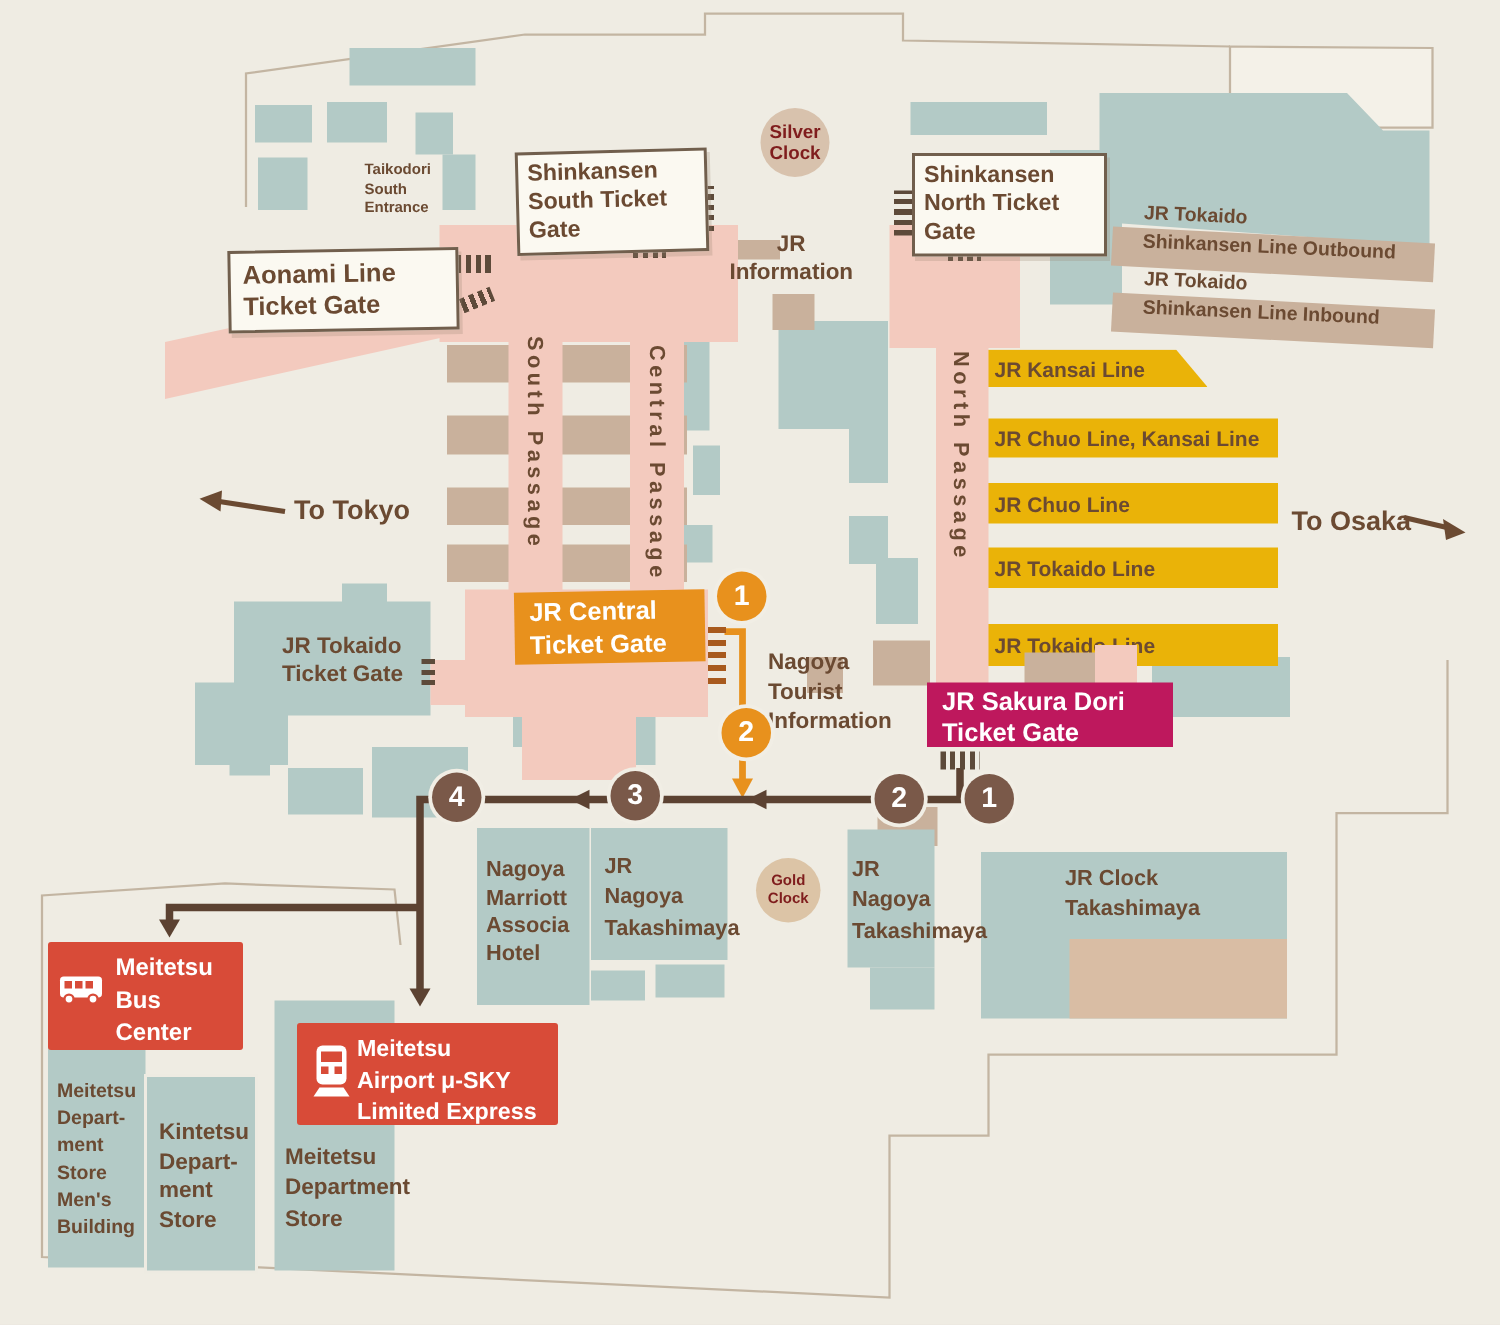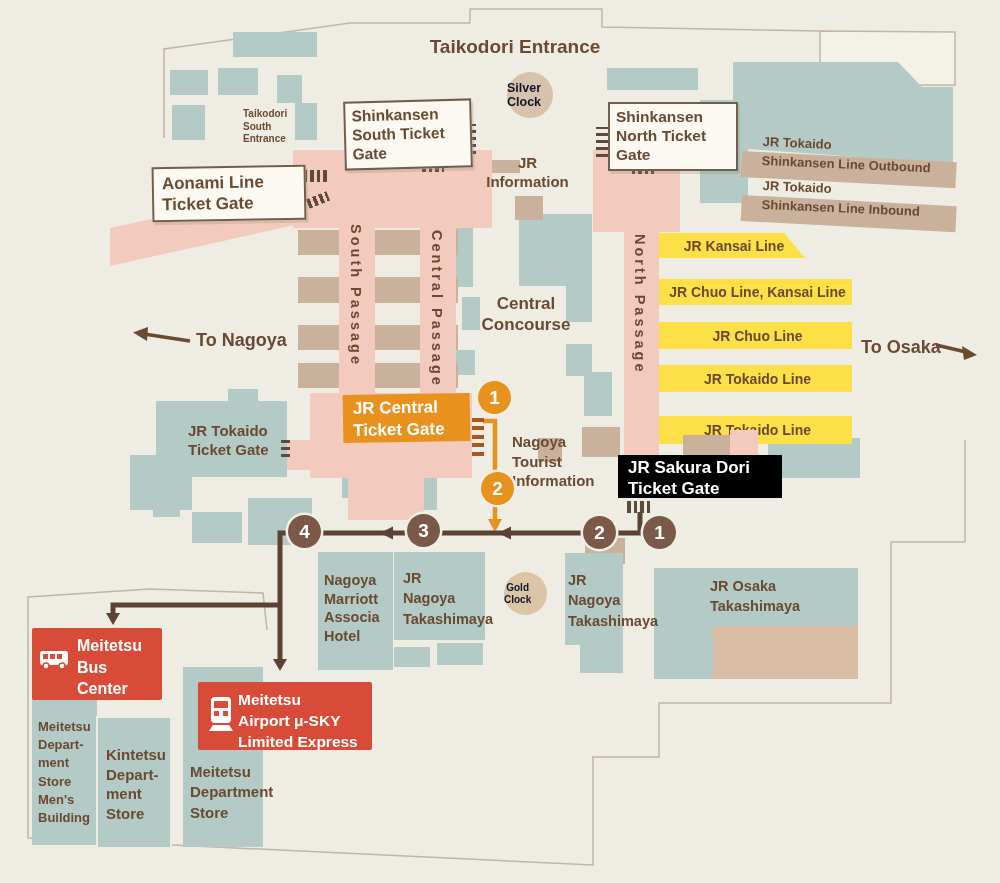--- a/index.html
+++ b/index.html
@@ -9,29 +9,29 @@
   .teal{position:absolute;background:#b3cac6;}
   .pink{position:absolute;background:#f3cabe;}
   .tan{position:absolute;background:#c9b19c;}
   .lbl{position:absolute;font-weight:bold;color:#6b4a32;white-space:pre-line;line-height:1.25;}
   .center{text-align:center;}
   .vlbl{position:absolute;writing-mode:vertical-rl;font-weight:bold;font-size:14.5px;
         color:#6b4a32;letter-spacing:3px;white-space:nowrap;}
   .wbox{position:absolute;background:#fbf9f1;border:2px solid #715f4d;color:#6b4a32;
         font-weight:bold;white-space:pre-line;line-height:1.22;
         box-shadow:2px 3px 0 rgba(150,130,110,.25);}
-  .band{position:absolute;background:#fde047;display:flex;align-items:center;justify-content:center;}
+  .band{position:absolute;background:#eab308;display:flex;align-items:center;}
   .band span{font-weight:bold;font-size:14px;color:#6b4a32;padding-left:8px;white-space:nowrap;}
   .badge{position:absolute;width:33px;height:33px;border-radius:50%;color:#fff;
          font-weight:bold;font-size:19px;line-height:33px;text-align:center;
          box-shadow:0 0 0 2.5px #f1eee5;}
   .badge.o{background:#e8911d;}
   .badge.b{background:#7a5949;}
-  .clock{position:absolute;border-radius:50%;display:flex;align-items:center;justify-content:flex-start;
-         font-weight:bold;color:#0f172a;text-align:center;white-space:pre-line;line-height:1.15;}
+  .clock{position:absolute;border-radius:50%;display:flex;align-items:center;justify-content:center;
+         font-weight:bold;color:#7f1d1d;text-align:center;white-space:pre-line;line-height:1.15;}
   .gate-h{position:absolute;background:repeating-linear-gradient(90deg,#5d4a3a 0 3.5px,transparent 3.5px 6.5px);}
   .gate-v{position:absolute;background:repeating-linear-gradient(0deg,#5d4a3a 0 3.5px,transparent 3.5px 7px);}
   .gate-vo{position:absolute;background:repeating-linear-gradient(0deg,#a85a1e 0 4px,transparent 4px 8.5px);}
   .redbox{position:absolute;background:#d84b38;color:#fff;border-radius:2px;}
   .redbox .txt{position:absolute;font-weight:bold;white-space:pre-line;line-height:1.35;}
   svg{position:absolute;left:0;top:0;}
 </style>
 </head>
 <body>
 
@@ -161,21 +161,21 @@
   <div class="wbox" style="left:344px;top:100px;width:112px;font-size:15.5px;padding:4px 6px;transform:rotate(-1.5deg)">Shinkansen
 South Ticket
 Gate</div>
   <div class="wbox" style="left:608px;top:102px;width:114px;font-size:15.5px;padding:4px 6px">Shinkansen
 North Ticket
 Gate</div>
   <div class="wbox" style="left:152px;top:166px;width:134px;font-size:17px;padding:5px 8px;transform:rotate(-1deg)">Aonami Line
 Ticket Gate</div>
   <div class="abs" style="left:343px;top:394px;width:127px;height:48px;background:#e8911d;color:#fff;font-weight:bold;font-size:17px;white-space:pre-line;line-height:1.3;padding:3px 0 0 10px;transform:rotate(-1deg);box-sizing:border-box">JR Central
 Ticket Gate</div>
-  <div class="abs" style="left:618px;top:455px;width:164px;height:43px;background:#000000;color:#fff;font-weight:bold;font-size:17px;white-space:pre-line;line-height:1.25;padding:2px 0 0 10px;box-sizing:border-box">JR Sakura Dori
+  <div class="abs" style="left:618px;top:455px;width:164px;height:43px;background:#be185d;color:#fff;font-weight:bold;font-size:17px;white-space:pre-line;line-height:1.25;padding:2px 0 0 10px;box-sizing:border-box">JR Sakura Dori
 Ticket Gate</div>
 
   <div class="redbox" style="left:32px;top:628px;width:130px;height:72px">
     <svg width="30" height="20" style="left:7px;top:22px" viewBox="0 0 30 20">
       <rect x="1" y="1" width="28" height="14" rx="2.5" fill="#fff"></rect>
       <rect x="4" y="4" width="5" height="5" fill="#d84b38"></rect>
       <rect x="11" y="4" width="5" height="5" fill="#d84b38"></rect>
       <rect x="18" y="4" width="5" height="5" fill="#d84b38"></rect>
       <circle cx="7" cy="16" r="3" fill="#fff" stroke="#d84b38" stroke-width="1.5"></circle>
       <circle cx="23" cy="16" r="3" fill="#fff" stroke="#d84b38" stroke-width="1.5"></circle>
@@ -190,29 +190,26 @@
       <rect x="6" y="5" width="14" height="7" fill="#d84b38"></rect>
       <rect x="6" y="15" width="5" height="5" fill="#d84b38"></rect>
       <rect x="15" y="15" width="5" height="5" fill="#d84b38"></rect>
       <path d="M5,29 L1,35 L25,35 L21,29 Z" fill="#fff"></path>
     </svg>
     <div class="txt" style="left:40px;top:8px;font-size:15.5px">Meitetsu
 Airport μ-SKY
 Limited Express</div>
   </div>
 
-  <div class="lbl center" style="left:400px;top:35px;width:230px;font-size:19px">Taikodori Entrance</div>
   <div class="lbl" style="left:243px;top:108px;font-size:10px">Taikodori
 South
 Entrance</div>
   <div class="lbl center" style="left:460px;top:154px;width:135px;font-size:15px">JR
 Information</div>
-  <div class="lbl center" style="left:460px;top:293px;width:132px;font-size:17px">Central
-Concourse</div>
-  <div class="lbl" style="left:196px;top:329px;font-size:18px">To Nagoya</div>
+  <div class="lbl" style="left:196px;top:329px;font-size:18px">To Tokyo</div>
   <div class="lbl" style="left:861px;top:336px;font-size:18px">To Osaka</div>
   <div class="lbl" style="left:188px;top:422px;font-size:15px">JR Tokaido
 Ticket Gate</div>
   <div class="lbl" style="left:512px;top:432px;font-size:15px;line-height:1.3">Nagoya
 Tourist
 Information</div>
 
   <div class="vlbl" style="left:348px;top:224px">South Passage</div>
   <div class="vlbl" style="left:429px;top:230px">Central Passage</div>
   <div class="vlbl" style="left:632px;top:234px">North Passage</div>
@@ -220,21 +217,21 @@
   <div class="lbl" style="left:324px;top:571px;font-size:14.5px;line-height:1.28">Nagoya
 Marriott
 Associa
 Hotel</div>
   <div class="lbl" style="left:403px;top:568px;font-size:14.5px;line-height:1.4">JR
 Nagoya
 Takashimaya</div>
   <div class="lbl" style="left:568px;top:570px;font-size:14.5px;line-height:1.4">JR
 Nagoya
 Takashimaya</div>
-  <div class="lbl" style="left:710px;top:576px;font-size:14.5px;line-height:1.4">JR Osaka
+  <div class="lbl" style="left:710px;top:576px;font-size:14.5px;line-height:1.4">JR Clock
 Takashimaya</div>
   <div class="lbl" style="left:38px;top:718px;font-size:13px;line-height:1.4">Meitetsu
 Depart-
 ment
 Store
 Men's
 Building</div>
   <div class="lbl" style="left:106px;top:745px;font-size:15px;line-height:1.3">Kintetsu
 Depart-
 ment

